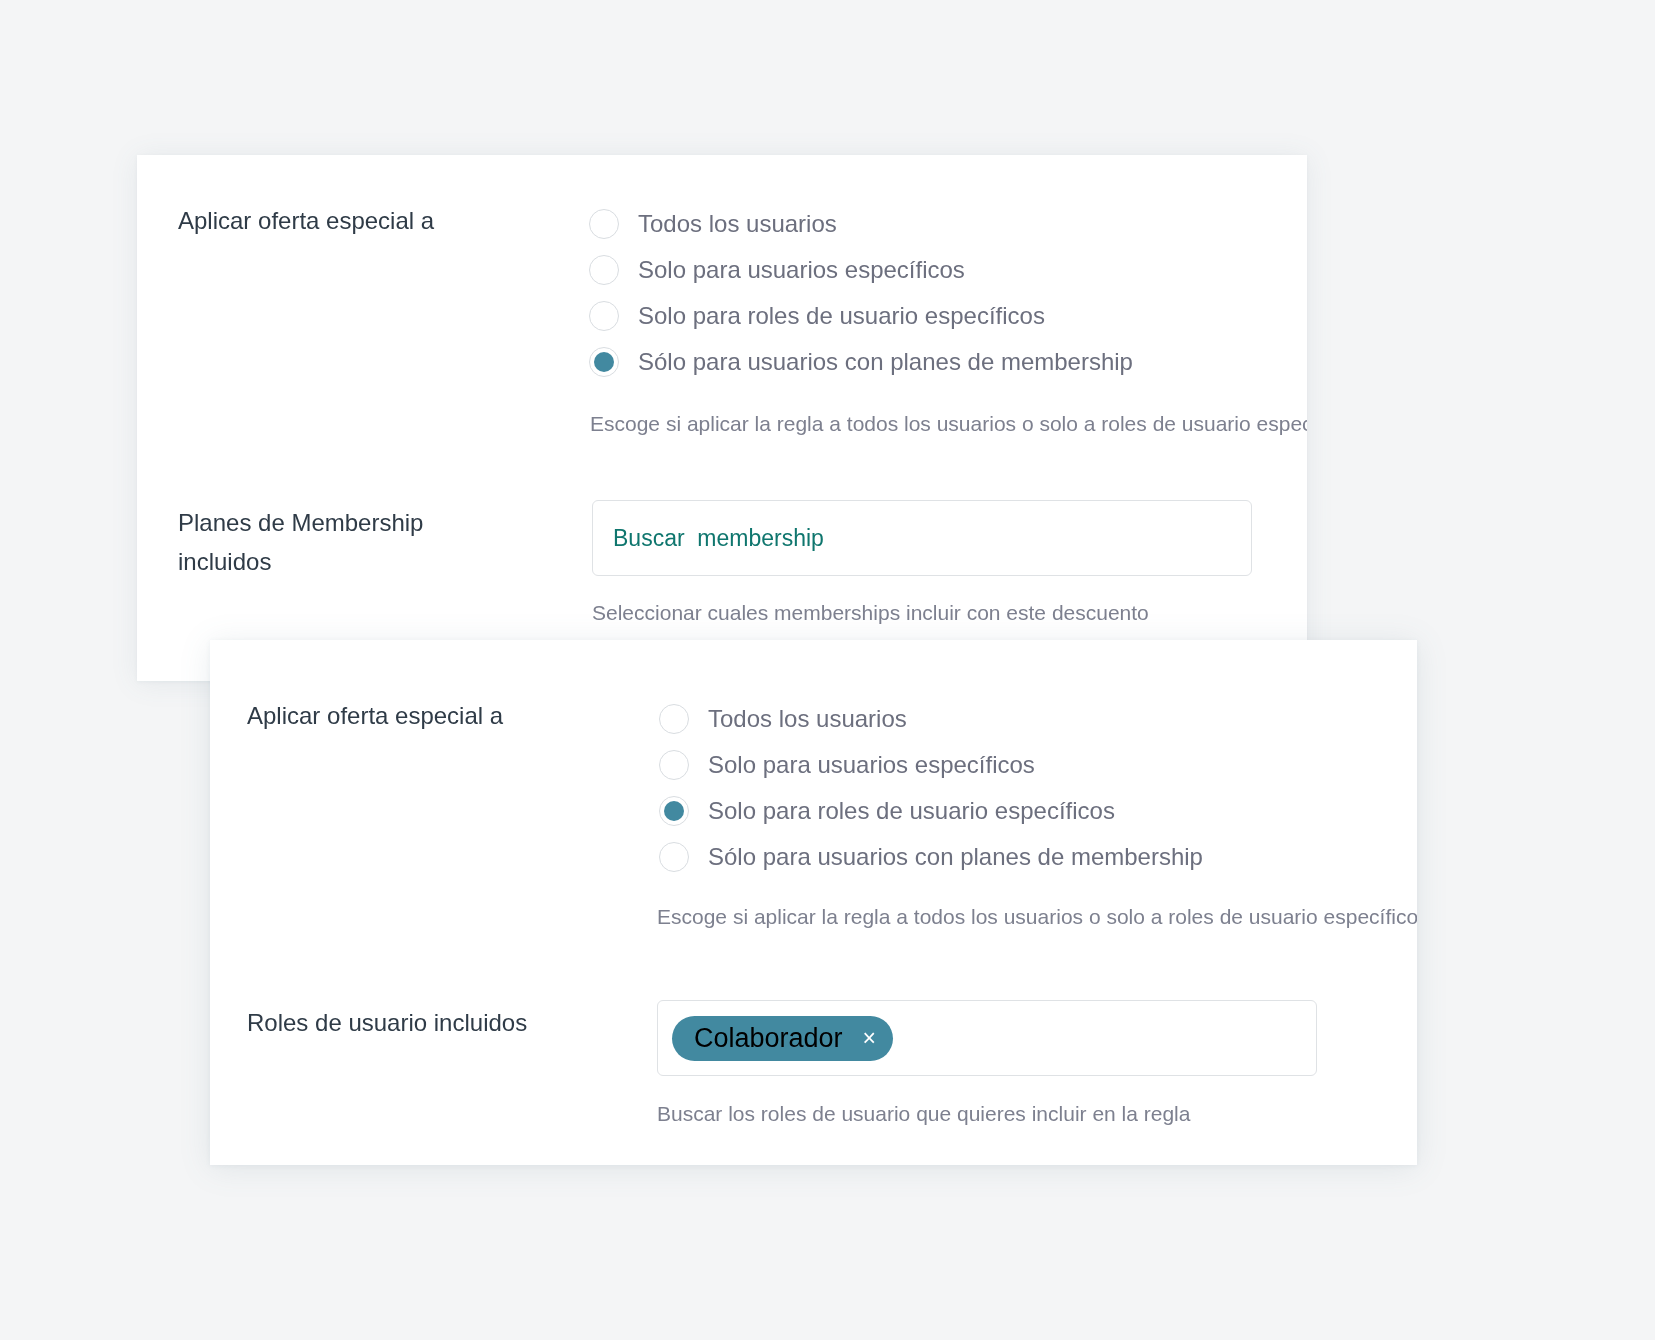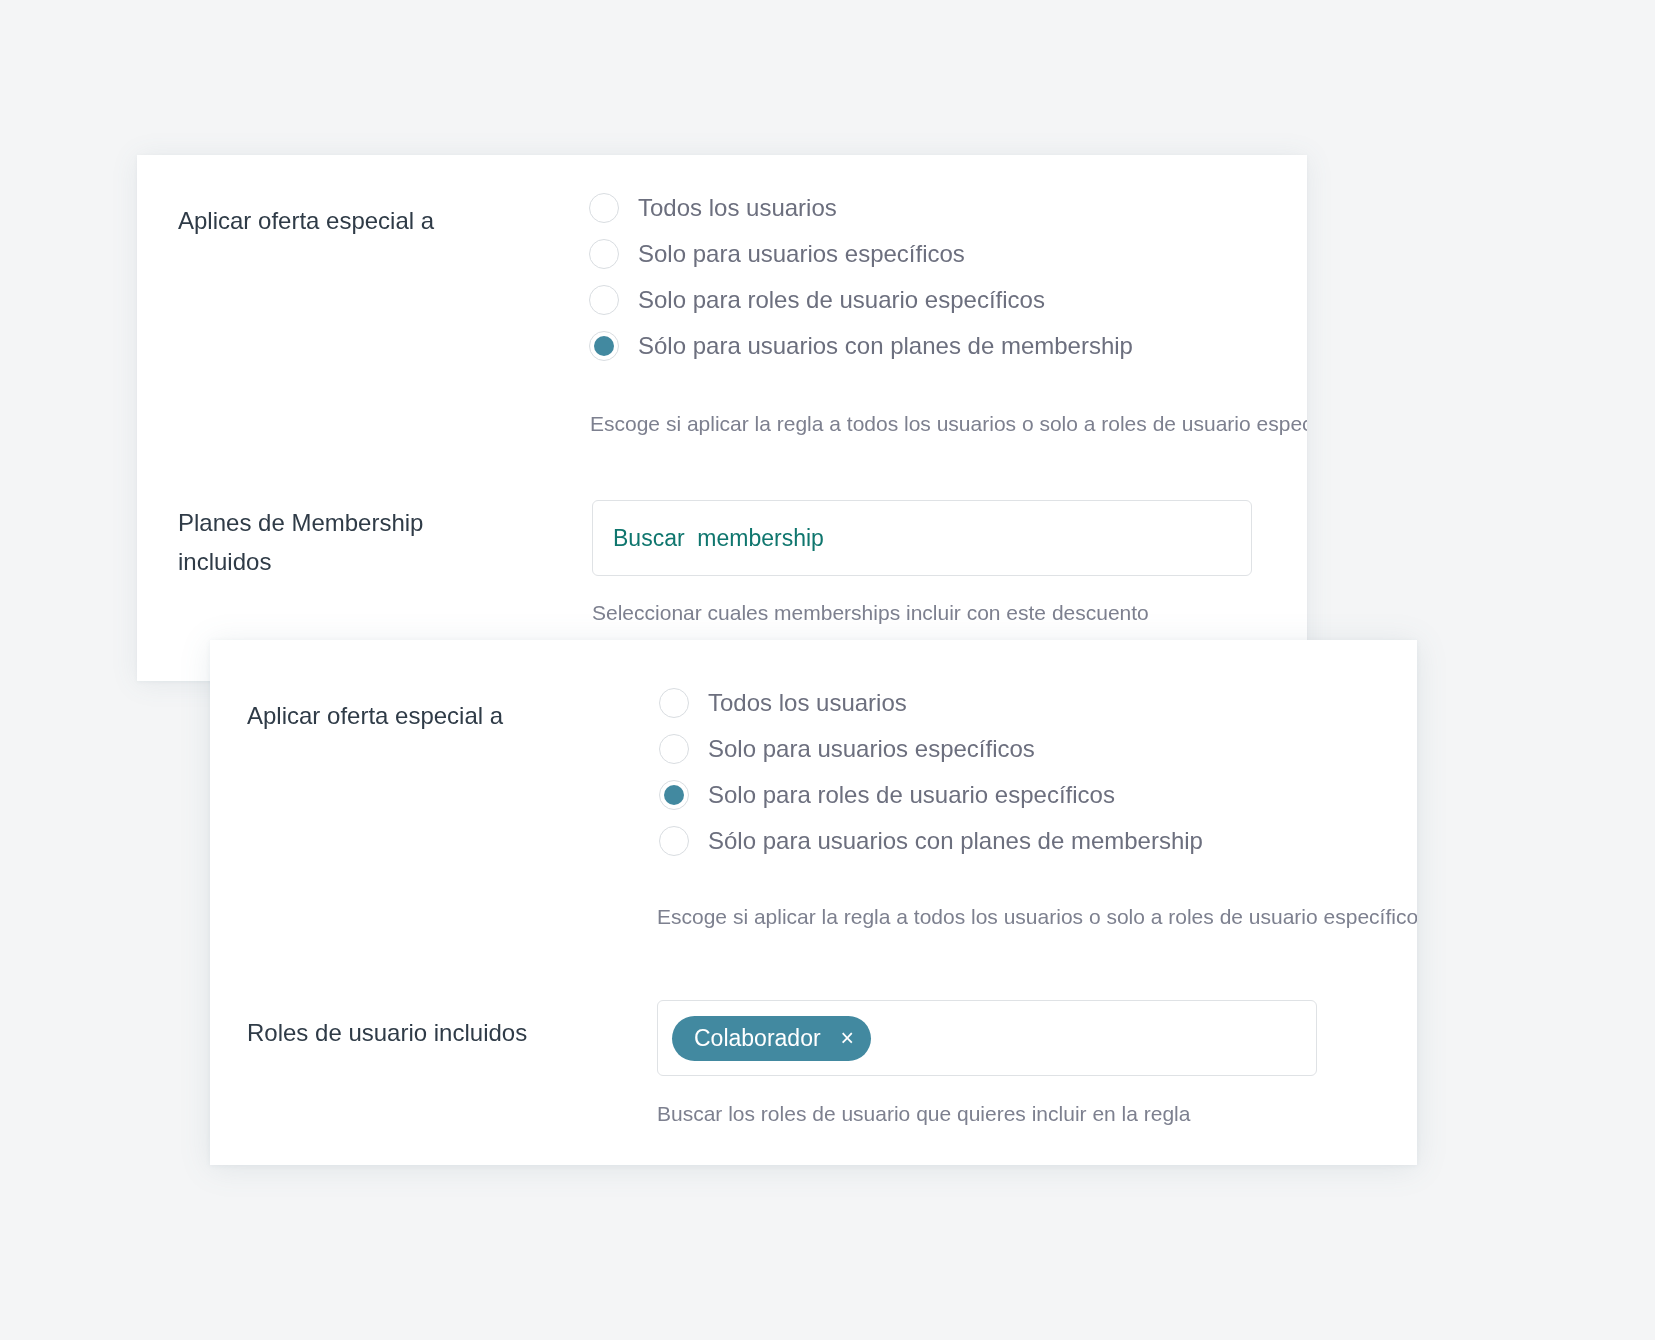--- a/index.html
+++ b/index.html
@@ -64,21 +64,21 @@
   }
 
   
   .radio-list {
     display: flex;
     flex-direction: column;
   }
 
   .radio-item {
     display: flex;
-    align-items: flex-start;
+    align-items: flex-end;
     height: 46px;
     cursor: pointer;
   }
 
   .radio-mark {
     width: 30px;
     height: 30px;
     min-width: 30px;
     border-radius: 50%;
     border: 1px solid #d9dde1;
@@ -151,22 +151,22 @@
     height: 45px;
     background: #4289a0;
     border-radius: 23px;
     display: flex;
     align-items: center;
     padding: 0 17px 0 22px;
     cursor: pointer;
   }
 
   .chip-label {
-    color: #ffffff;
-    font-size: 23px;
+    color: #000000;
+    font-size: 27px;
     line-height: 23px;
     white-space: nowrap;
   }
 
   .chip-close {
     color: #ffffff;
     font-size: 23px;
     line-height: 23px;
     margin-left: 20px;
     font-weight: 400;
@@ -263,21 +263,21 @@
       <div class="radio-item">
         <span class="radio-mark">
           
         </span>
         <span class="radio-label">Sólo para usuarios con planes de membership</span>
       </div>
     </div>
 
     <div class="helper" style="position:absolute; left:447px; top:263px;">Escoge si aplicar la regla a todos los usuarios o solo a roles de usuario específicos</div>
 
-    <div class="field-row" style="left:37px; top:373px;">
+    <div class="field-row" style="left:37px; top:363px;">
       <div class="field-label">Roles de usuario incluidos</div>
     </div>
 
     <div class="field-control" style="left:447px; top:360px;">
       <div class="tag-input">
         <span class="chip">
           <span class="chip-label">Colaborador</span>
           <span class="chip-close">×</span>
         </span>
       </div>

